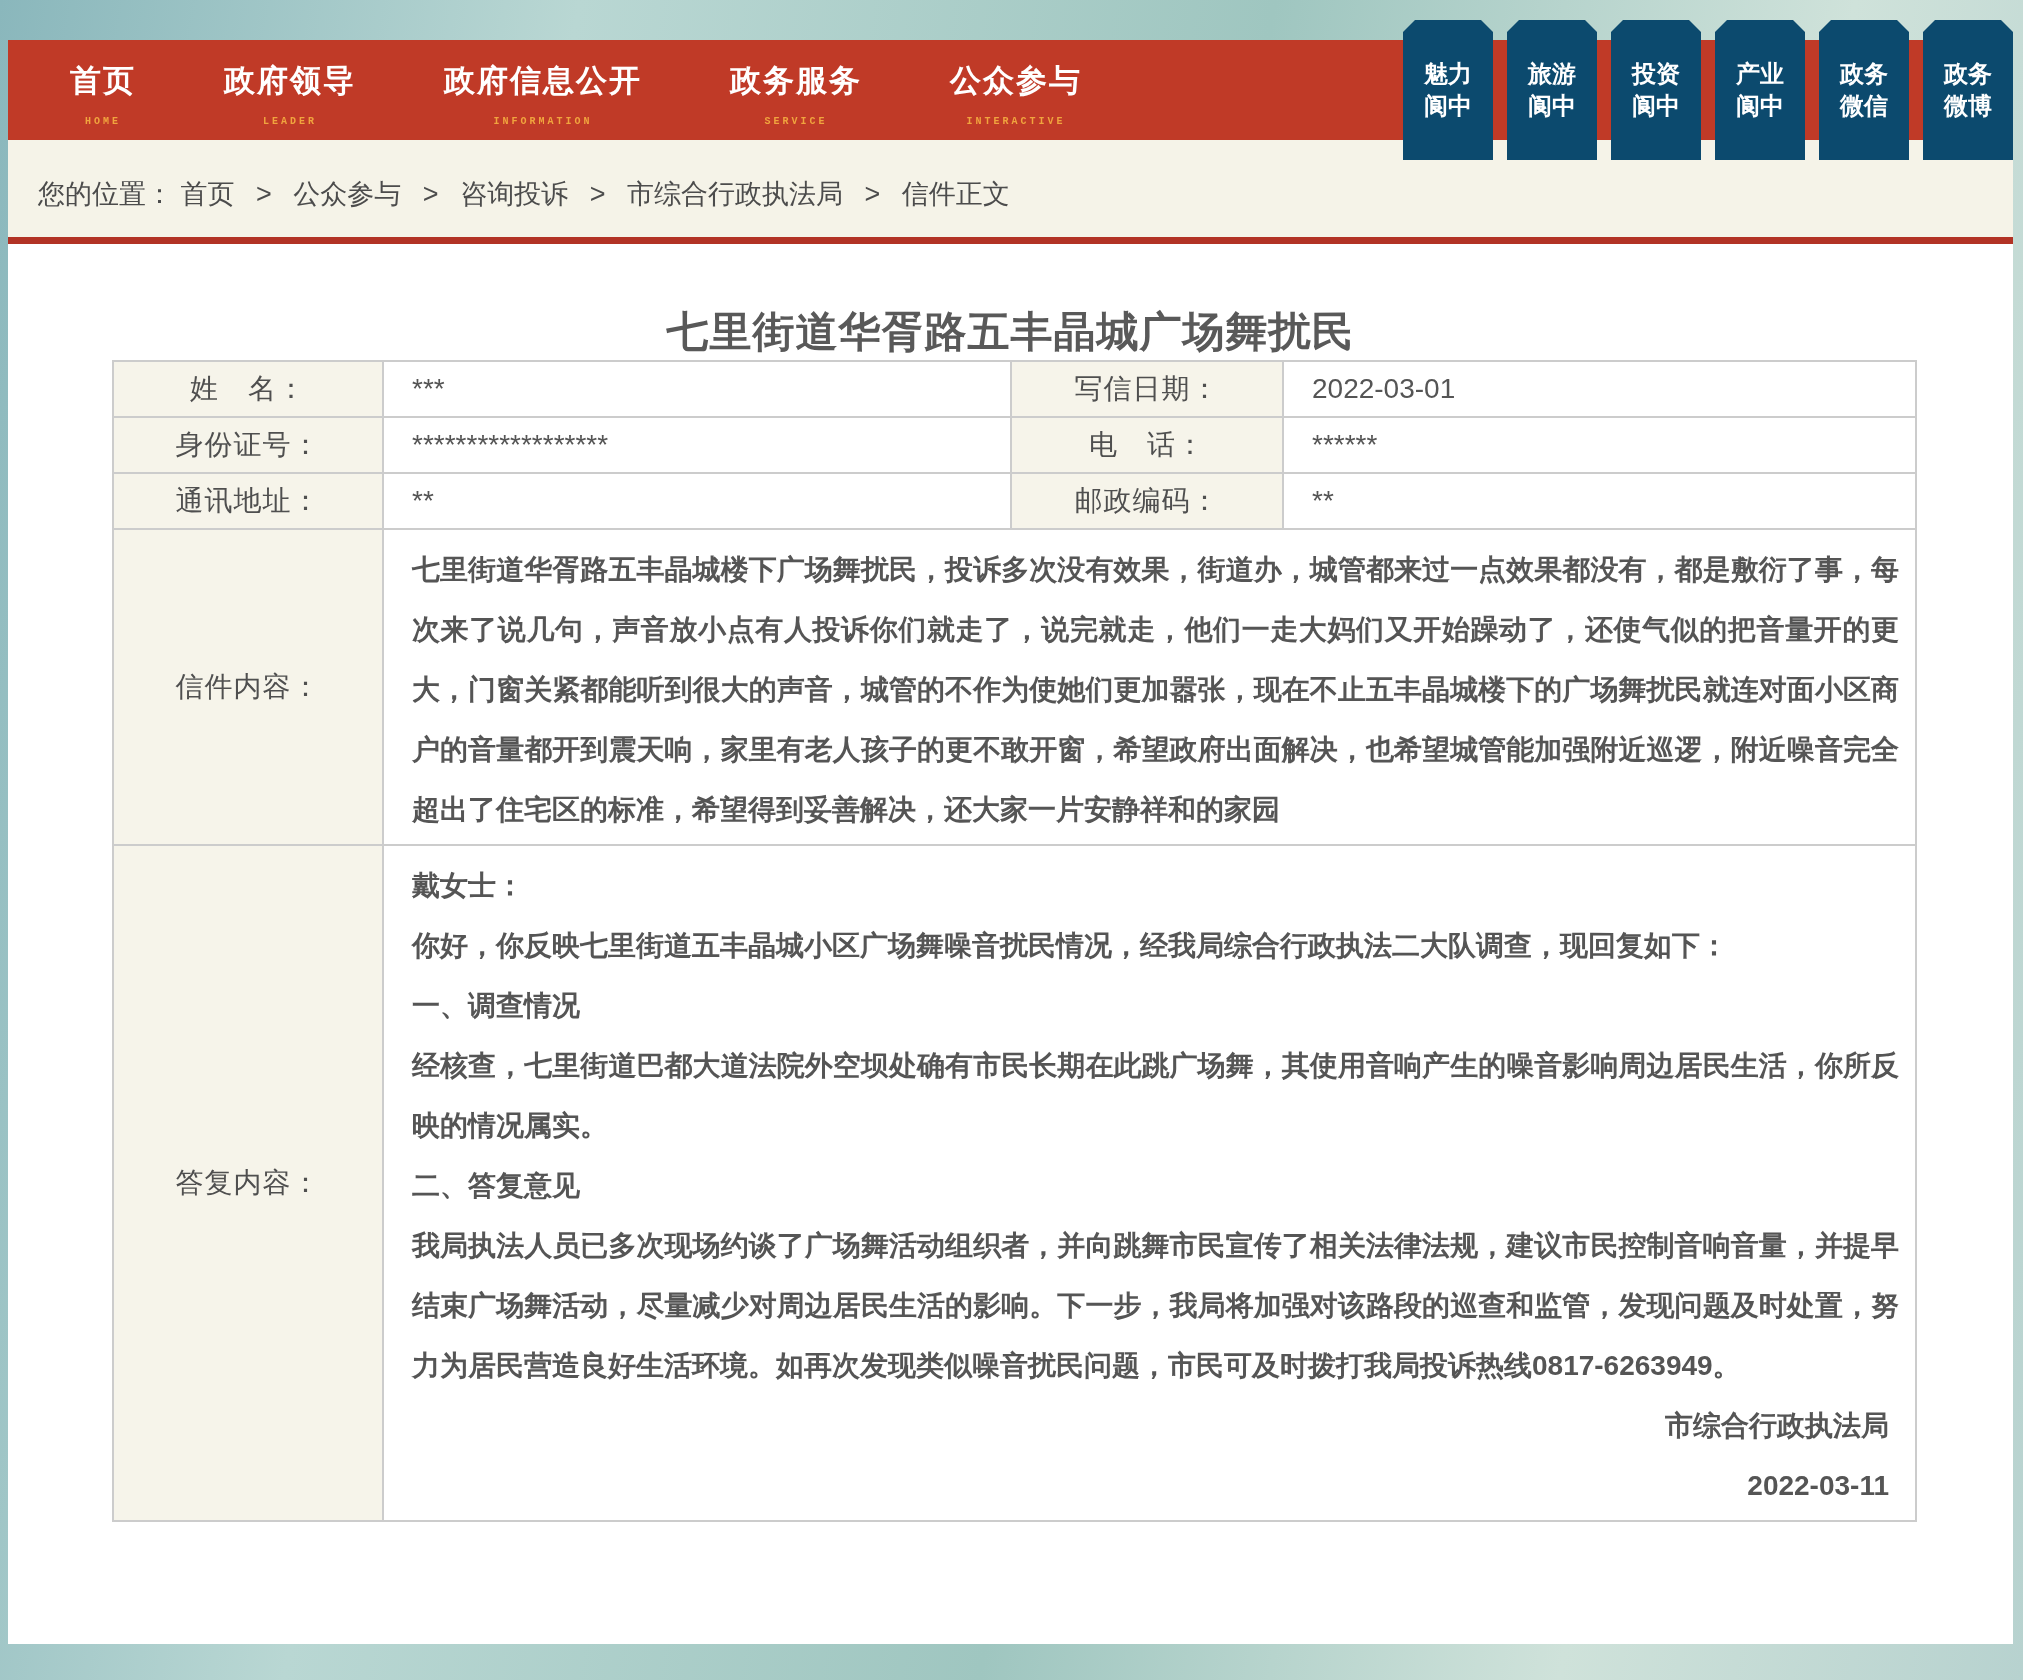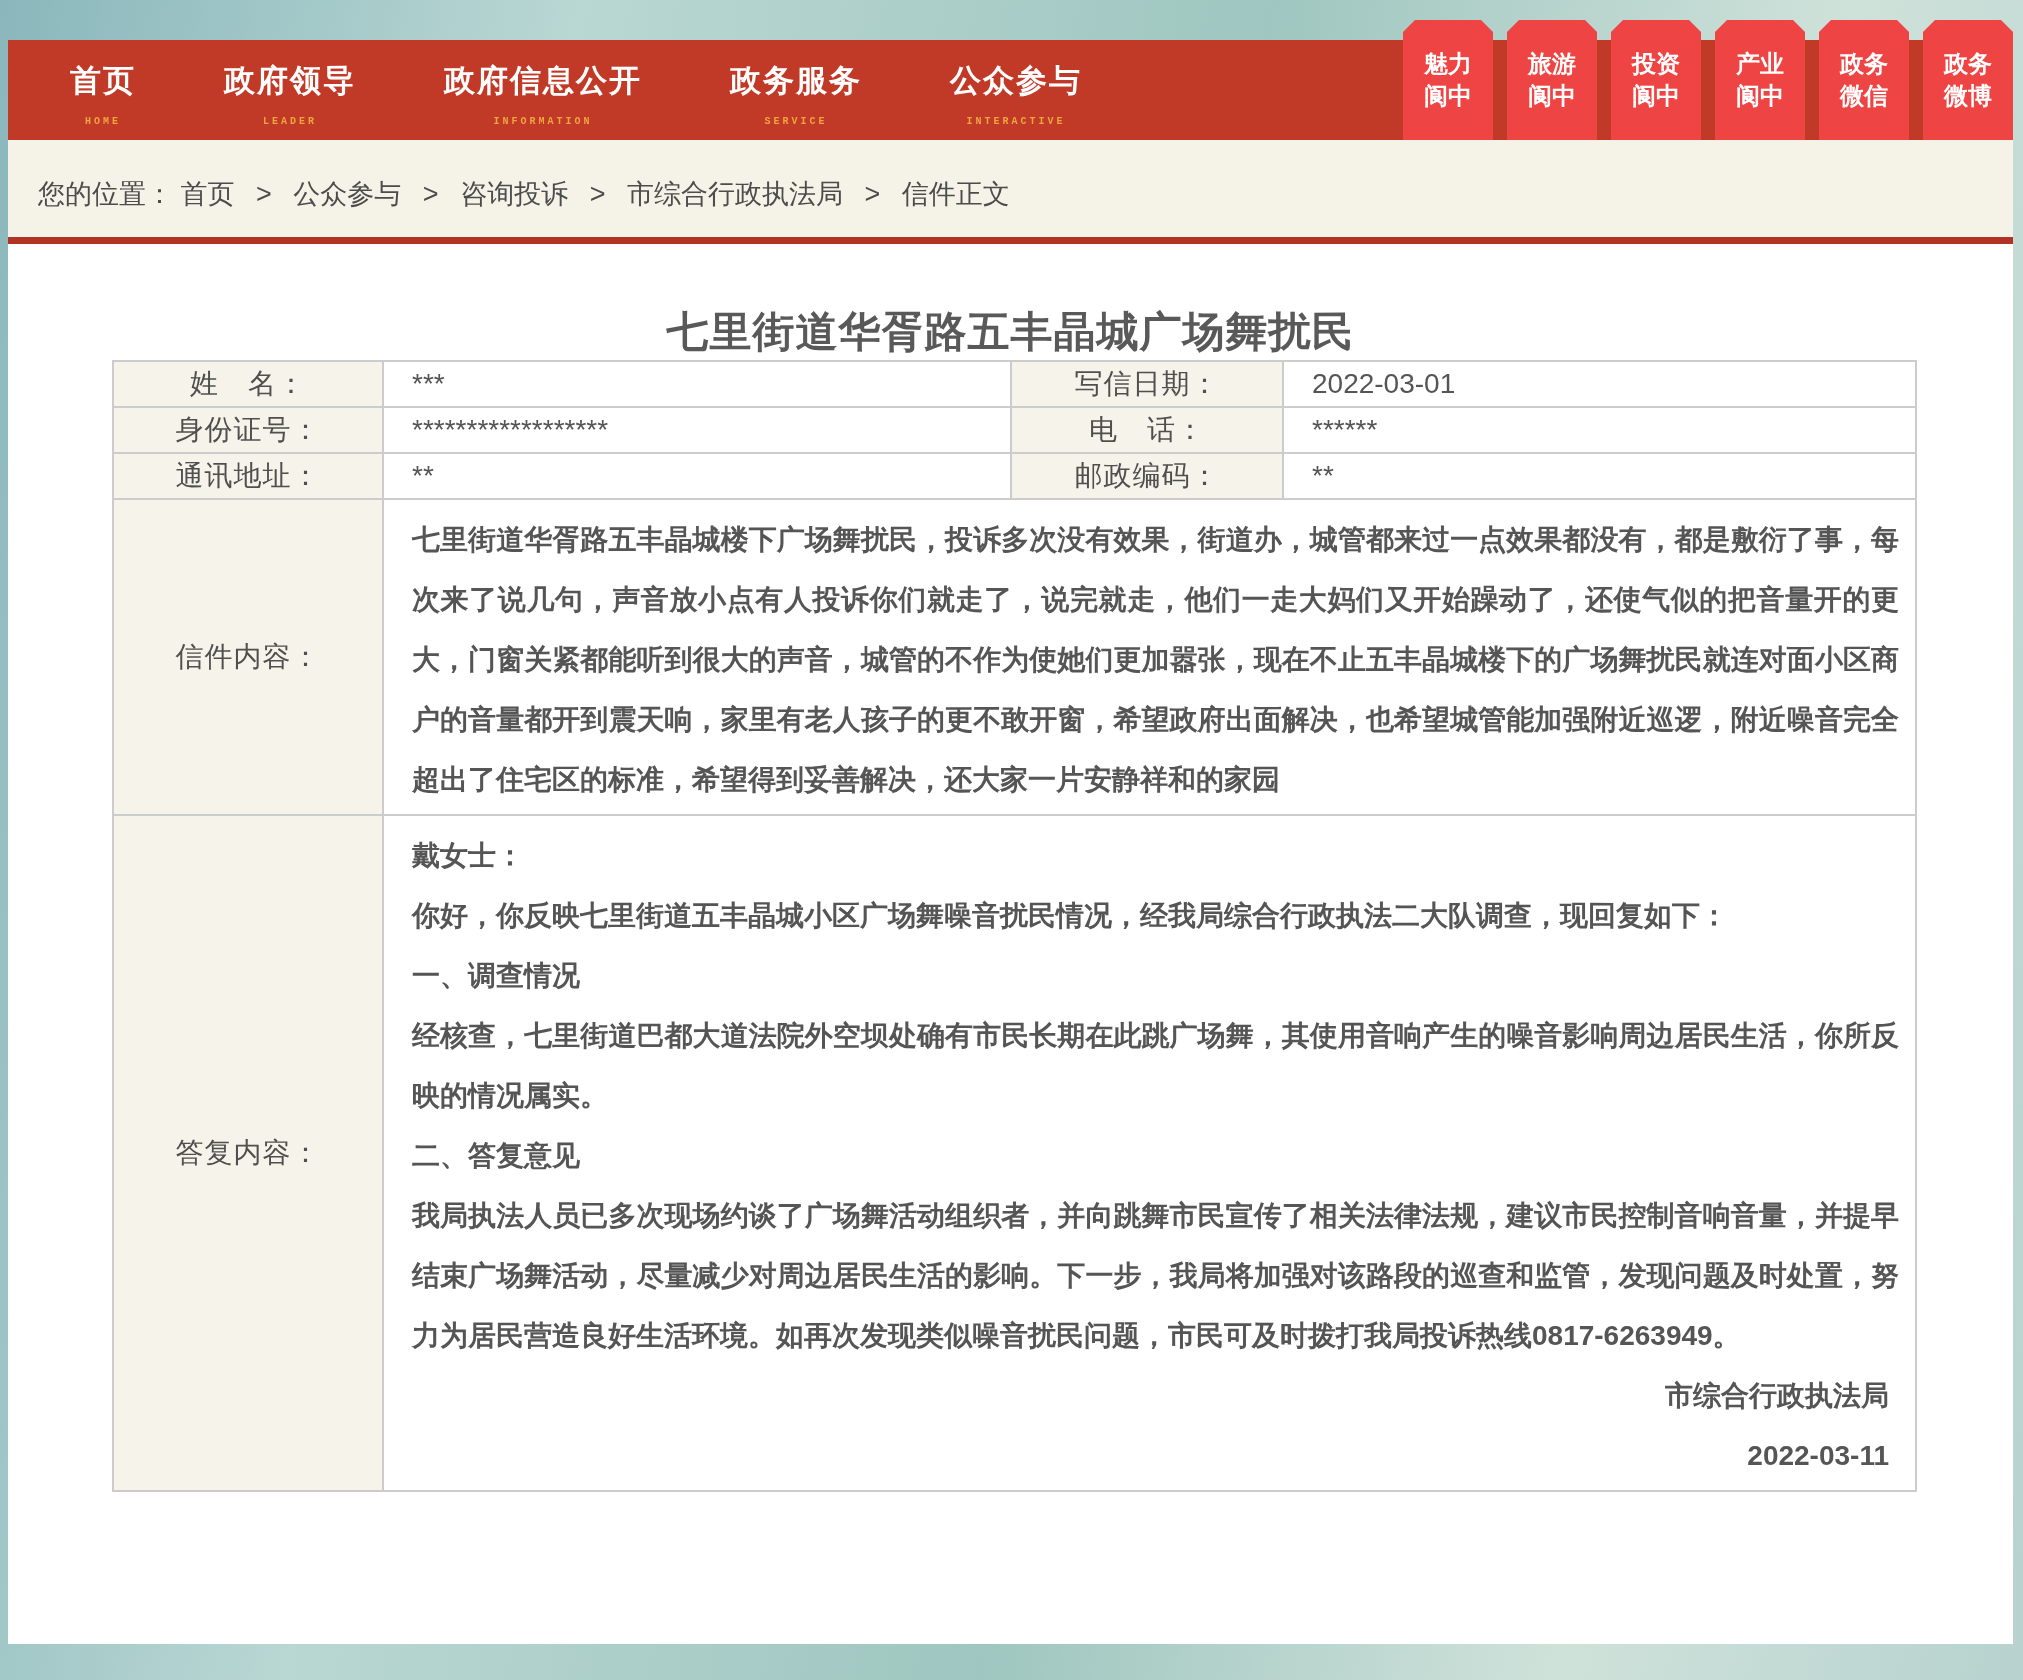--- a/index.html
+++ b/index.html
@@ -23,21 +23,21 @@
   .nav-zh { color:#fff; font-size:31px; font-weight:bold; letter-spacing:2px; white-space:nowrap; }
   .nav-en {
     margin-top:14px; color:#f0a43e; font-size:10px; font-weight:bold;
     letter-spacing:3px; font-family:Liberation Mono, monospace; white-space:nowrap;
   }
   .side-tabs {
     position:absolute; top:-20px; right:0; height:120px;
     display:flex; gap:14px;
   }
   .side-tab {
-    width:90px; height:120px; background:#ef4444;
+    width:90px; height:140px; background:#0c4a6e;
     clip-path:polygon(12px 0,calc(100% - 12px) 0,100% 12px,100% 100%,0 100%,0 12px);
     display:flex; flex-direction:column; align-items:center; justify-content:center;
     gap:6px; color:#fff; font-size:24px; font-weight:bold; line-height:26px;
     cursor:pointer; white-space:nowrap;
   }
 
   
   .crumbbar {
     height:97px; background:#f5f3e8; padding:36px 0 0 30px;
     font-size:27px; color:#4c4c4c;
@@ -56,21 +56,21 @@
   table.info-table {
     border-collapse:collapse; margin-left:104px; width:1803px;
     table-layout:fixed; font-size:28px; color:#555;
   }
   .info-table td { border:2px solid #ccc; }
   td.lbl {
     background:#f6f4ea; text-align:center; vertical-align:middle;
     letter-spacing:1px; color:#4f4f4f;
   }
   td.val { background:#fff; padding-left:28px; vertical-align:middle; }
-  tr.small-row { height:46px; }
+  tr.small-row { height:56px; }
   td.content { padding:10px 16px 4px 28px; vertical-align:middle;font-weight:bold; }
   .para { line-height:60px; text-align:justify; }
   .para.right { text-align:right; padding-right:10px; }
 </style>
 </head>
 <body>
 
 <div class="page">
 
   <div class="topnav">

